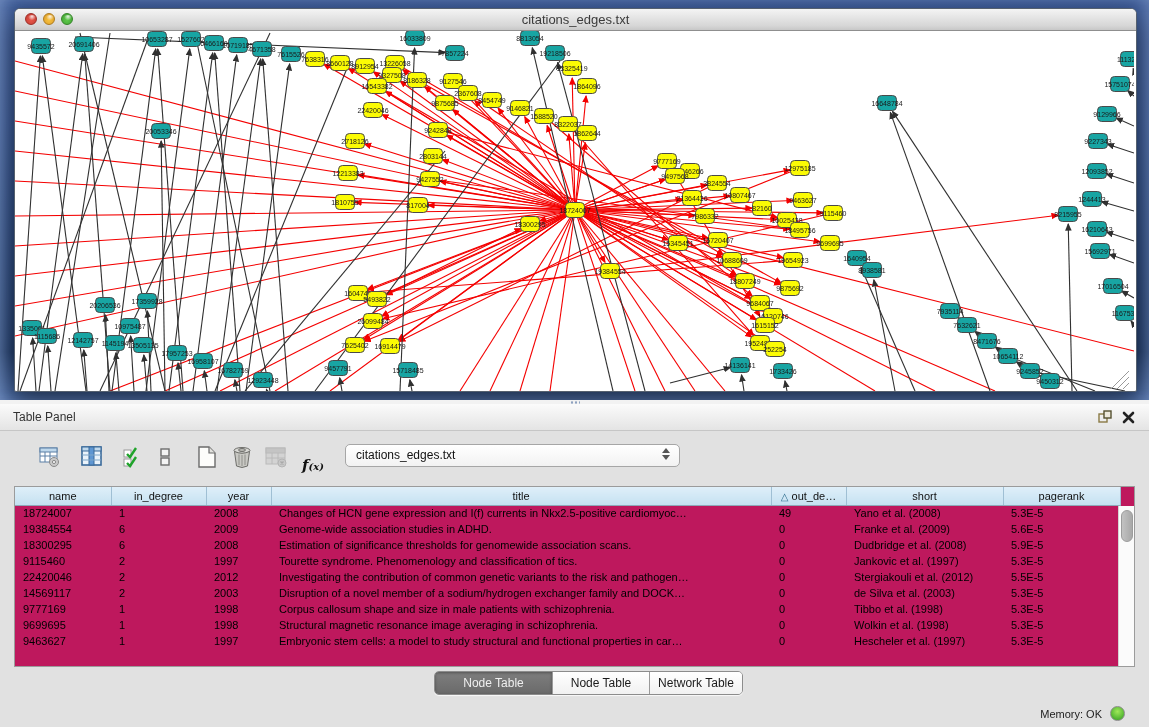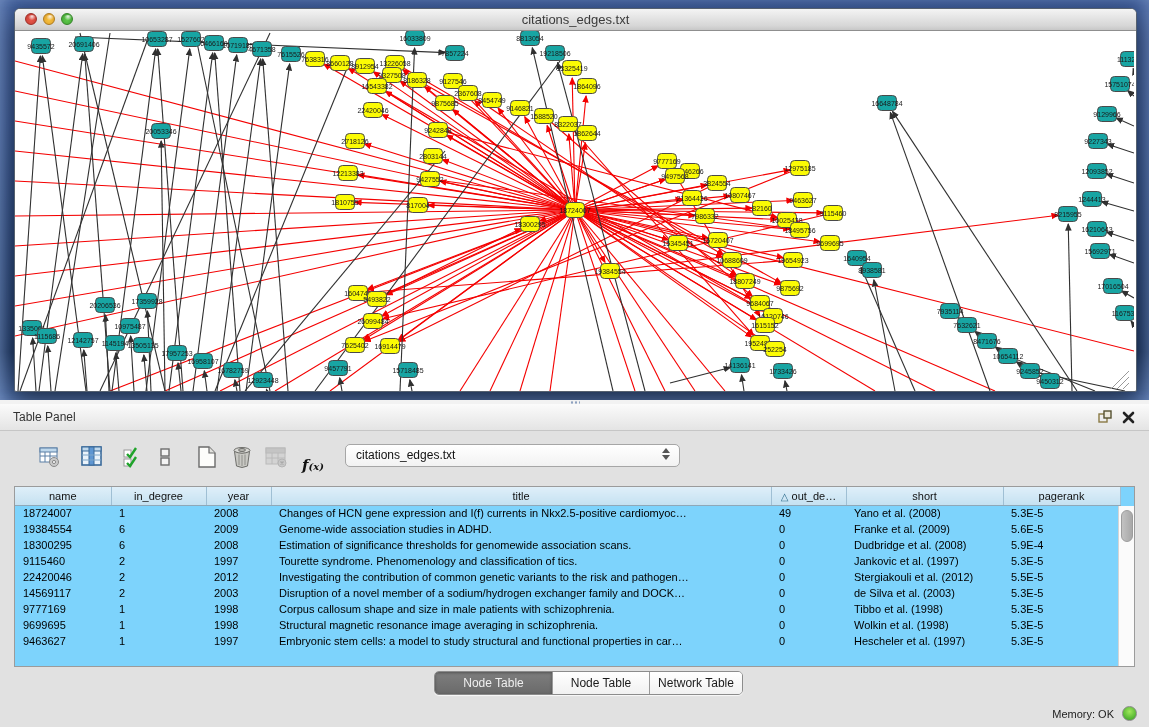--- a/index.html
+++ b/index.html
@@ -55,21 +55,21 @@
   .combo{position:absolute;left:345px;top:14px;width:335px;height:23px;box-sizing:border-box;
     background:linear-gradient(#FFFFFF,#F2F2F2);border:1px solid #A6A6A6;border-radius:5px;
     font-size:12px;color:#111;line-height:21px;padding-left:10px;cursor:pointer;}
   .combo .arrows{position:absolute;right:9px;top:3px;display:flex;flex-direction:column;gap:2px;}
   .combo .arrows i{width:0;height:0;border-left:4px solid transparent;border-right:4px solid transparent;}
   .combo .arrows i.up{border-bottom:5px solid #555;}
   .combo .arrows i.down{border-top:5px solid #555;}
 
   
   .tablewrap{position:absolute;left:14px;top:82px;width:1121px;height:181px;box-sizing:border-box;
-    background:#7dd3fc;border:1px solid #9B9B9B;overflow:hidden;}
+    background:#be185d;border:1px solid #9B9B9B;overflow:hidden;}
   table.grid{border-collapse:collapse;table-layout:fixed;width:1105px;}
   table.grid th{height:18px;box-sizing:border-box;
     background:linear-gradient(#DFEFF9,#C5E1F1);
     border-right:1px solid #9FBFD4;border-bottom:1px solid #8FA8B8;
     font-size:11px;font-weight:normal;color:#111;text-align:center;overflow:hidden;white-space:nowrap;}
   table.grid td{height:16px;box-sizing:border-box;font-size:11px;color:#000;
     padding:0 2px 0 8px;overflow:hidden;white-space:nowrap;text-overflow:clip;}
   .tri{color:#2F6E8E;font-size:10px;margin-right:3px;}
   .vscroll{position:absolute;right:0;top:19px;bottom:0;width:15px;background:#FBFBFB;
     border-left:1px solid #D4D4D4;}
@@ -82,21 +82,21 @@
     border:1px solid #8C8C8C;border-radius:5px;overflow:hidden;
     box-shadow:0 1px 1px rgba(255,255,255,.8);}
   .seg .tab{font-size:12px;line-height:22px;text-align:center;cursor:pointer;
     background:linear-gradient(#FFFFFF,#F1F1F1);color:#1A1A1A;border-right:1px solid #9A9A9A;}
   .seg .tab:last-child{border-right:none;}
   .seg .tab.sel{background:linear-gradient(#7E7E7E,#6A6A6A);color:#EFEFEF;
     box-shadow:inset 0 1px 3px rgba(0,0,0,.35);}
 
   
   .statusbar{position:absolute;right:0;top:296px;height:27px;display:flex;
-    align-items:center;gap:8px;padding-right:12px;}
+    align-items:center;gap:8px;padding-right:24px;}
   .statusbar .mlabel{font-size:11px;color:#222;}
   .dot{width:13px;height:13px;border-radius:50%;border:1px solid #8A8A8A;
     background:radial-gradient(circle at 50% 35%,#9FE85A,#2F9E1F);}
 </style>
 </head>
 <body>
 
 <div class="desktop">
   <div class="gwin">
     <div class="titlebar">
@@ -845,21 +845,21 @@
             <td>Franke et al. (2009)</td>
             <td>5.6E-5</td>
           </tr>
           <tr>
             <td>18300295</td>
             <td>6</td>
             <td>2008</td>
             <td>Estimation of significance thresholds for genomewide association scans.</td>
             <td>0</td>
             <td>Dudbridge et al. (2008)</td>
-            <td>5.9E-4</td>
+            <td>5.9E-5</td>
           </tr>
           <tr>
             <td>9115460</td>
             <td>2</td>
             <td>1997</td>
             <td>Tourette syndrome. Phenomenology and classification of tics.</td>
             <td>0</td>
             <td>Jankovic et al. (1997)</td>
             <td>5.3E-5</td>
           </tr>

